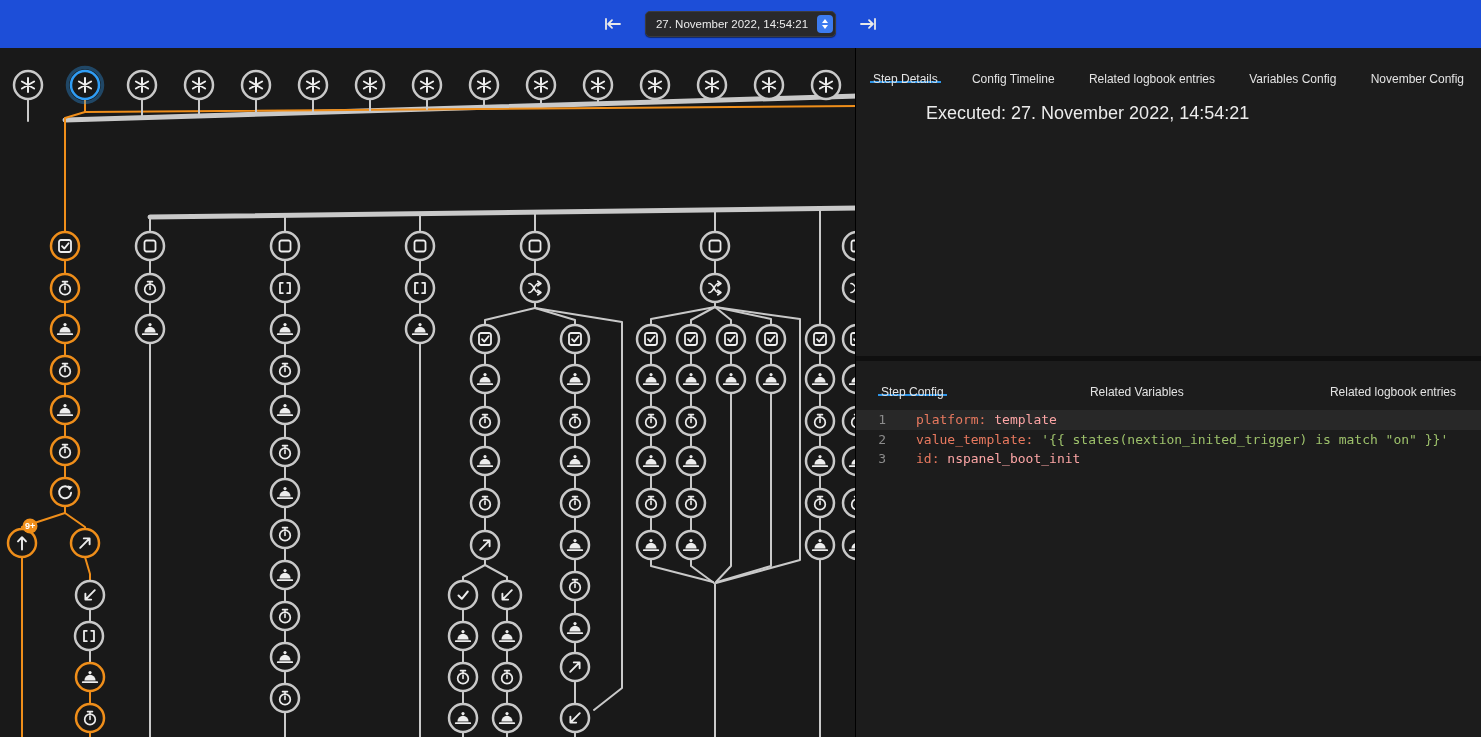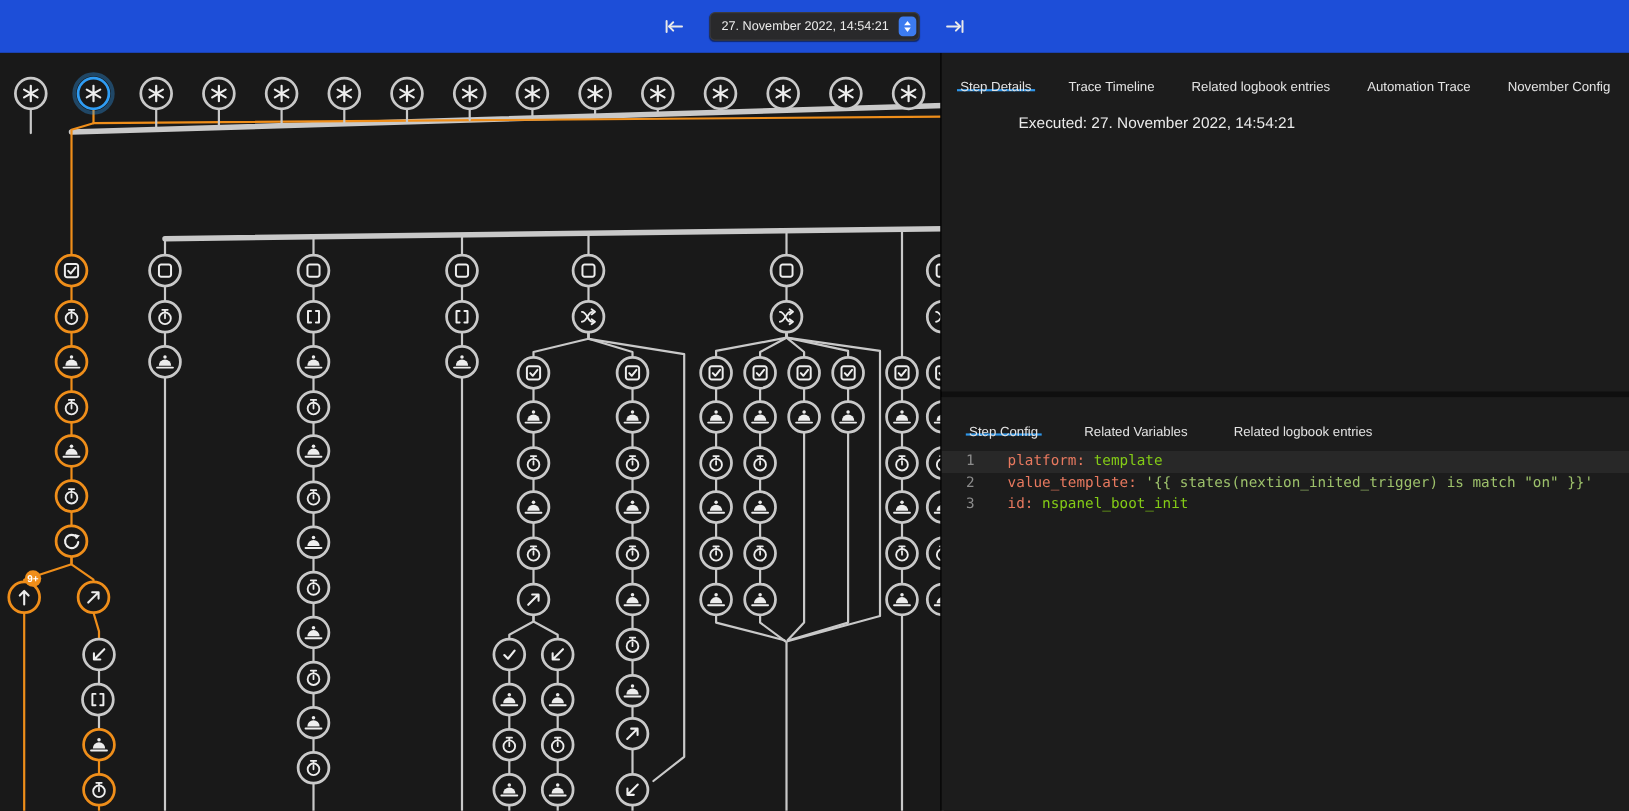--- a/index.html
+++ b/index.html
@@ -36,42 +36,42 @@
   #graph-svg{position:absolute;top:0;left:0;}
   
   .right-panel{
     position:absolute;top:48px;left:855px;right:0;bottom:0;
     background:#0f0f0f;z-index:20;border-left:1px solid #000;
     display:flex;flex-direction:column;
   }
   .card{background:#1c1c1c;}
   .top-card{height:308px;margin-bottom:5px;}
   .bottom-card{flex:1;display:flex;flex-direction:column;}
-  .tabs{display:flex;align-items:stretch;height:35px;flex:none;}
+  .tabs{display:flex;align-items:stretch;height:35px;flex:none;justify-content:space-between;}
   .tabs-top{justify-content:space-between;padding:0 14px;}
   .tabs-bottom{gap:36px;padding:0 22px;}
   .tab{
     background:none;border:none;color:#e3e3e3;font-size:12px;cursor:pointer;
     padding:0 3px;border-bottom:2px solid transparent;font-family:"Liberation Sans",sans-serif;
     display:flex;align-items:center;white-space:nowrap;margin-top:28px;
   }
   .tab.active{border-bottom-color:#2e95e8;}
-  .card-body{padding:20px 24px 20px 70px;color:#ebebeb;font-size:14px;}
+  .card-body{padding:20px 24px 20px 70px;color:#ebebeb;font-size:18px;}
   
   .code-editor{
     flex:1;padding-top:14px;
     font-family:"DejaVu Sans Mono", monospace;font-size:13px;line-height:19.5px;
     color:#dcdcdc;overflow:hidden;
   }
   .code-line{display:flex;white-space:pre;}
   .code-line.active{background:#282828;}
   .gutter{width:30px;flex:none;text-align:right;padding-right:10px;color:#8c8c8c;user-select:none;}
   .tok-key{color:#e8795f;margin-left:20px;}
   .tok-str{color:#9dc16b;text-align:right;}
-  .tok-plain{color:#84cc16;}
+  .tok-plain{color:#fca5a5;}
 </style>
 </head>
 <body>
 
 <div class="app">
 
   <div class="topbar">
     <button class="nav-btn">
       <svg width="20" height="14" viewBox="0 0 20 14">
         <line x1="3" y1="2" x2="3" y2="12" stroke="#e9e9e9" stroke-width="1.8" stroke-linecap="round"></line>
@@ -751,23 +751,23 @@
           <text x="0" y="3" fill="#ffffff" font-size="9" font-weight="bold" text-anchor="middle" font-family="&quot;Liberation Sans&quot;, sans-serif">9+</text>
         </g>
       </svg>
   </div>
 
   <div class="right-panel">
 
     <section class="card top-card">
       <nav class="tabs tabs-top" id="details-tabs">
           <button class="tab active">Step Details</button>
-          <button class="tab">Trace Timeline</button>
+          <button class="tab">Config Timeline</button>
           <button class="tab">Related logbook entries</button>
-          <button class="tab">Automation Trace</button>
+          <button class="tab">Variables Config</button>
           <button class="tab">November Config</button>
         </nav>
       <div class="card-body">
         <span>Executed: 27. November 2022, 14:54:21</span>
       </div>
     </section>
 
     <section class="card bottom-card">
       <nav class="tabs tabs-bottom" id="config-tabs">
           <button class="tab active">Step Config</button>

